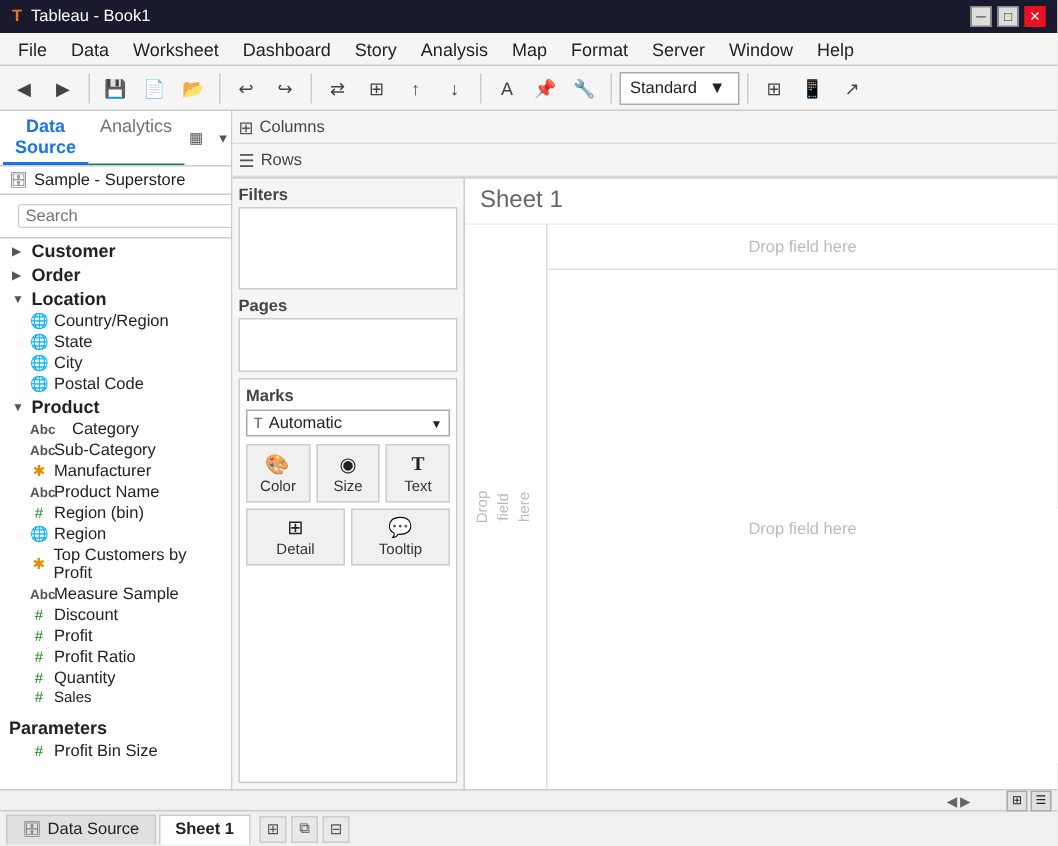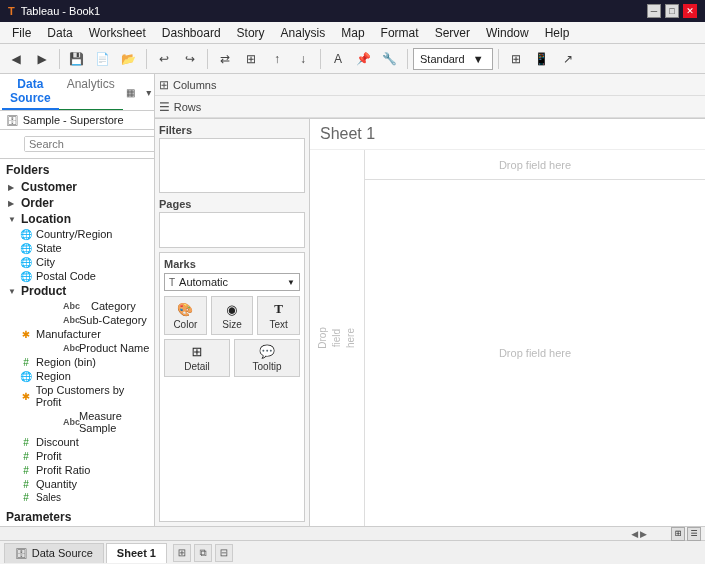--- a/index.html
+++ b/index.html
@@ -34,21 +34,21 @@
     .left-tab.active { border-bottom: 2px solid #1a73e8; color: #1a73e8; font-weight: 600; }
     .panel-icon-btn { width: 16px; height: 16px; display: flex; align-items: center; justify-content: center; cursor: pointer; font-size: 10px; color: #555; }
     .search-box { flex: 1; display: flex; align-items: center; border: 1px solid #ccc; margin: 3px 4px; border-radius: 2px; background: #fff; }
     .search-input { flex: 1; border: none; outline: none; font-size: 11px; padding: 1px 4px; }
     .section-header { font-weight: 700; padding: 4px 6px 2px; font-size: 12px; color: #222; }
     .folder-item { display: flex; align-items: center; padding: 1px 4px 1px 8px; cursor: pointer; }
     .folder-arrow { font-size: 8px; color: #555; margin-right: 3px; width: 10px; }
     .field-item { display: flex; align-items: center; padding: 1px 4px 1px 20px; cursor: pointer; }
     .field-icon { font-size: 10px; margin-right: 4px; width: 12px; text-align: center; }
     .icon-geo { color: #1a73e8; }
-    .icon-abc { color: #555; font-size: 9px; font-weight: bold; margin-left: 43px; }
+    .icon-abc { color: #555; font-size: 9px; font-weight: bold; }
     .icon-hash { color: #1a8a1a; }
     .icon-special { color: #e88a00; }
 
     
     .center-content { flex: 1; display: flex; flex-direction: column; background: #f0f0f0; }
     
     .shelf-area { background: #f5f5f5; border-bottom: 1px solid #ccc; }
     .shelf-row { display: flex; align-items: center; height: 22px; border-bottom: 1px solid #ddd; padding: 0 4px; }
     .marks-dropdown { display: flex; align-items: center; border: 1px solid #aaa; background: #fff; padding: 2px 4px; font-size: 11px; cursor: pointer; margin-bottom: 6px; }
     .mark-btn { display: flex; flex-direction: column; align-items: center; justify-content: center; border: 1px solid #ccc; background: #f0f0f0; cursor: pointer; padding: 4px 2px; font-size: 10px; gap: 2px; min-height: 36px; }
@@ -140,31 +140,30 @@
         <div class="panel-icon-btn">▦</div>
         <div class="panel-icon-btn">▾</div>
       </div>
     </div>
 
     <div style="display:flex; align-items:center; padding: 3px 6px; border-bottom:1px solid #ccc; gap:4px;">
       <span style="font-size:10px; color:#555;">🗄</span>
       <span style="font-size:11px;">Sample - Superstore</span>
     </div>
 
-    <div style="display:flex; align-items:center; padding: 3px 20px; border-bottom:1px solid #ccc; gap:2px;">
+    <div style="display:flex; align-items:center; padding: 3px 8px; border-bottom:1px solid #ccc; gap:2px;">
       <div class="search-box" style="flex:1; display:flex; align-items:center; border:1px solid #ccc; border-radius:2px;">
         <input type="text" class="search-input" placeholder="Search" style="flex: 1 1 0%; border: none; outline: none; font-size: 11px; padding: 1px 4px;">
 
       </div>
 
     </div>
 
     <div class="left-panel-data">
 
-      <div class="section-header" style="padding: 4px 6px 2px; font-weight:700; font-size:12px;">Folders</div>
 
       <div class="folder-item">
         <span class="folder-arrow" style="font-size:8px; color:#555; margin-right:3px;">▶</span>
         <span style="font-size:12px; font-weight:600;">Customer</span>
       </div>
 
       <div class="folder-item">
         <span class="folder-arrow" style="font-size:8px; color:#555; margin-right:3px;">▶</span>
         <span style="font-size:12px; font-weight:600;">Order</span>
       </div>

